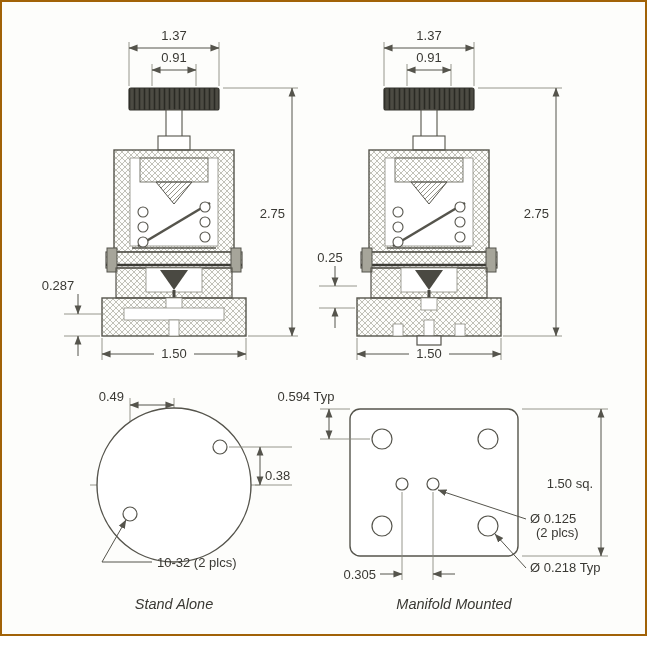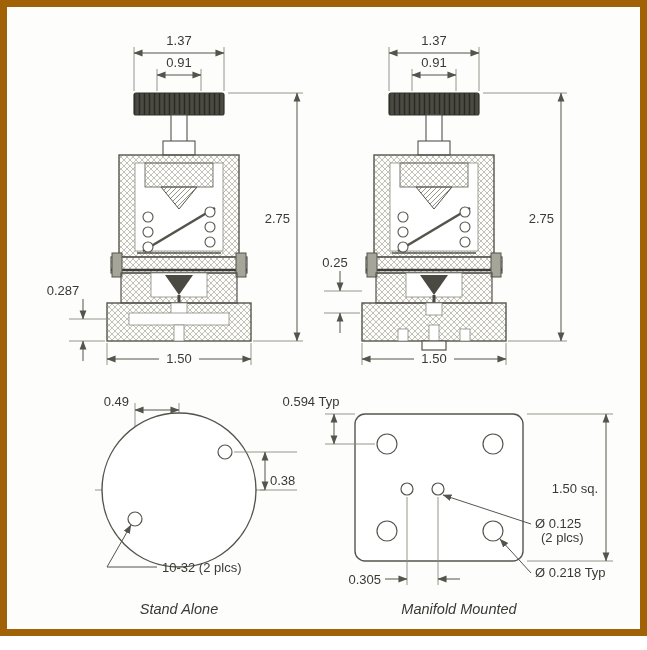--- a/index.html
+++ b/index.html
@@ -1,19 +1,19 @@
 <!DOCTYPE html>
 <html><head>
 <meta charset="utf-8">
 <title>Dimensional Drawing</title>
 <style>
   html,body{margin:0;padding:0;background:#ffffff;}
   .page{
     width:647px;height:636px;box-sizing:border-box;position:relative;
-    background:#fdfdfb;border:7px solid #a16207;
+    background:#fdfdfb;border:2px solid #a16207;
     font-family:"Liberation Sans", sans-serif;
   }
   svg{display:block;}
   svg text{font-family:"Liberation Sans", sans-serif;font-size:13px;fill:#3a3934;}
   svg text.cap{font-style:italic;font-size:14.5px;}
   .ext{stroke:#8b8a80;stroke-width:0.9;fill:none;}
   .dim{stroke:#55544c;stroke-width:1;fill:none;}
   .out{stroke:#55544c;fill:#ffffff;}
   .thin{stroke:#8b8a80;stroke-width:0.8;fill:#ffffff;}
   .dark{stroke:#3c3b35;}

